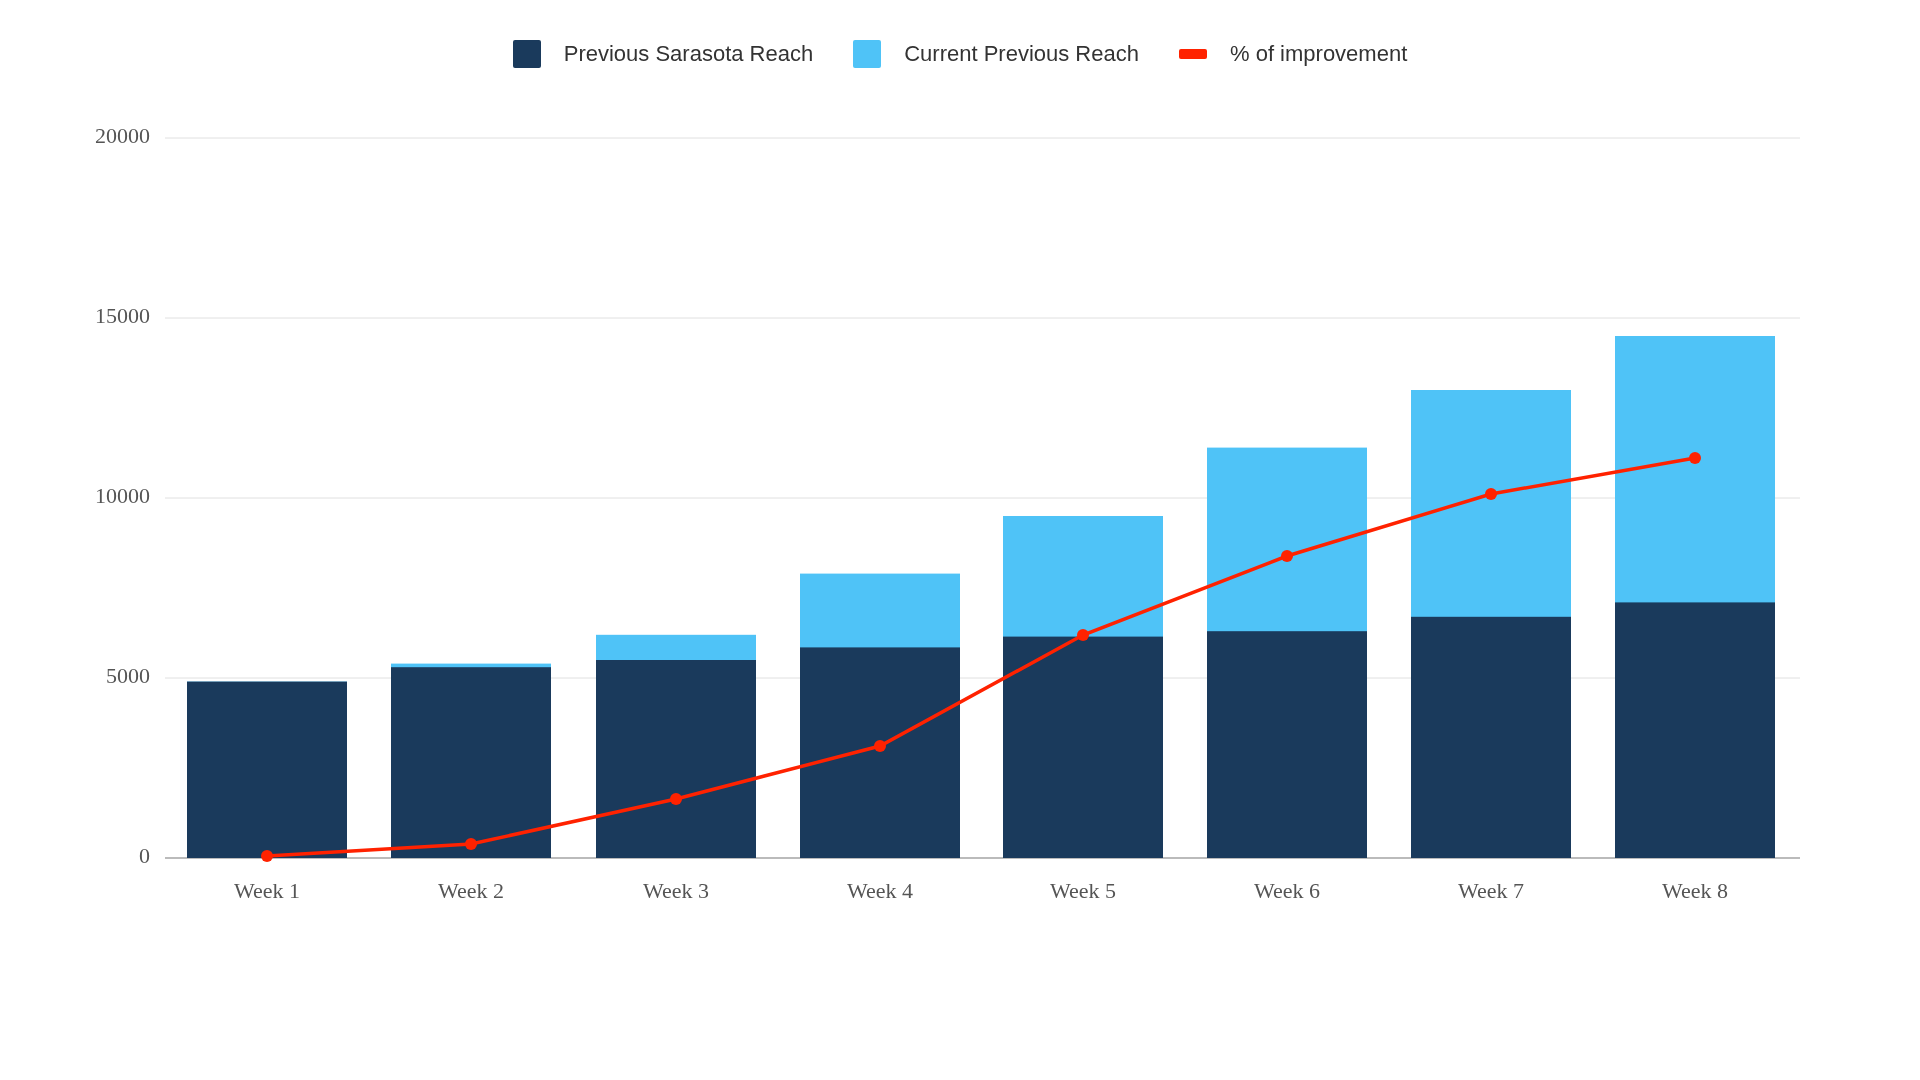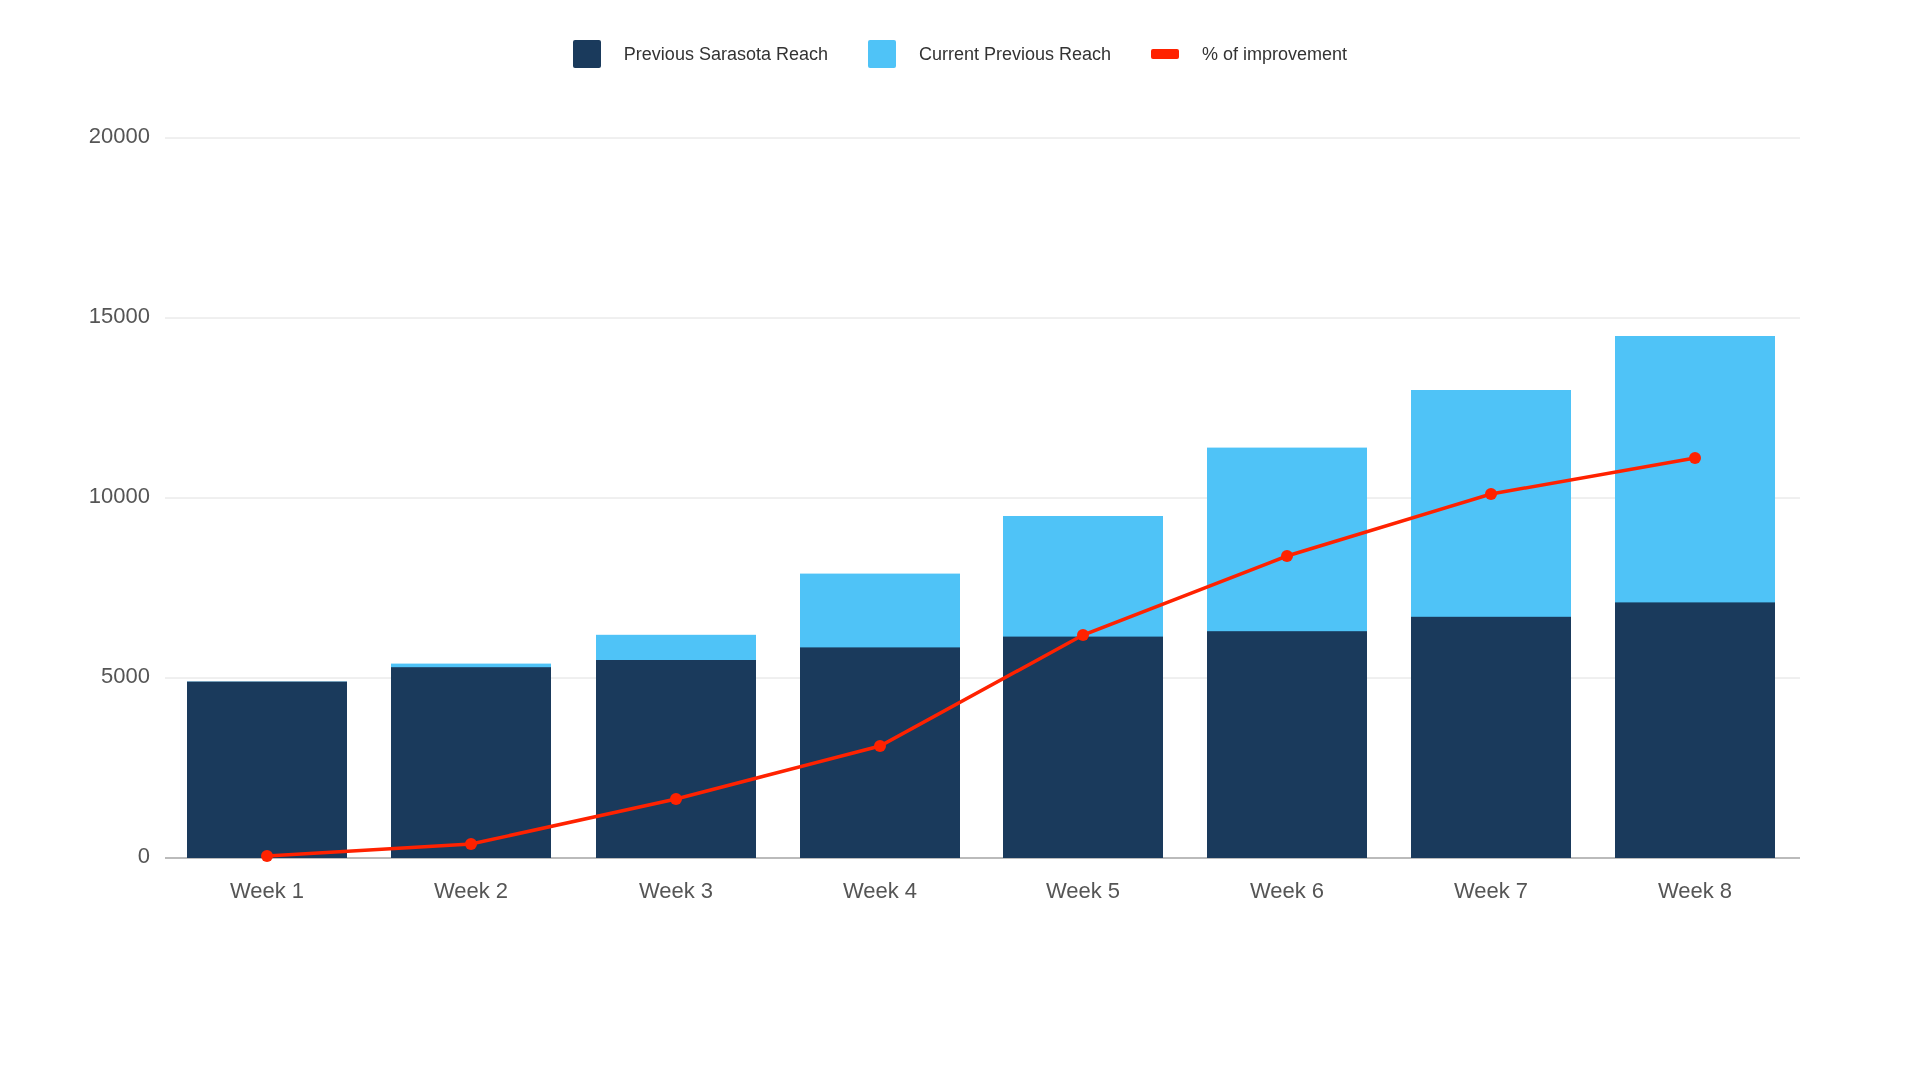--- a/index.html
+++ b/index.html
@@ -22,32 +22,33 @@
     .legend {
       display: flex;
       align-items: center;
       gap: 40px;
       margin-bottom: 40px;
     }
     .legend-item {
       display: flex;
       align-items: center;
       gap: 23px;
-      font-size: 18px;
+      font-size: 22px;
       color: #333;
     }
     .legend-swatch {
       width: 28px;
       height: 28px;
       border-radius: 2px;
     }
     .chart-area {
       position: relative;
       width: 1760px;
       height: 860px;
+      font-family: Liberation Serif, serif;
     }
     svg.chart-svg {
       width: 100%;
       height: 100%;
     }
   </style>
 </head>
 <body>
 
 <div class="chart-container">

